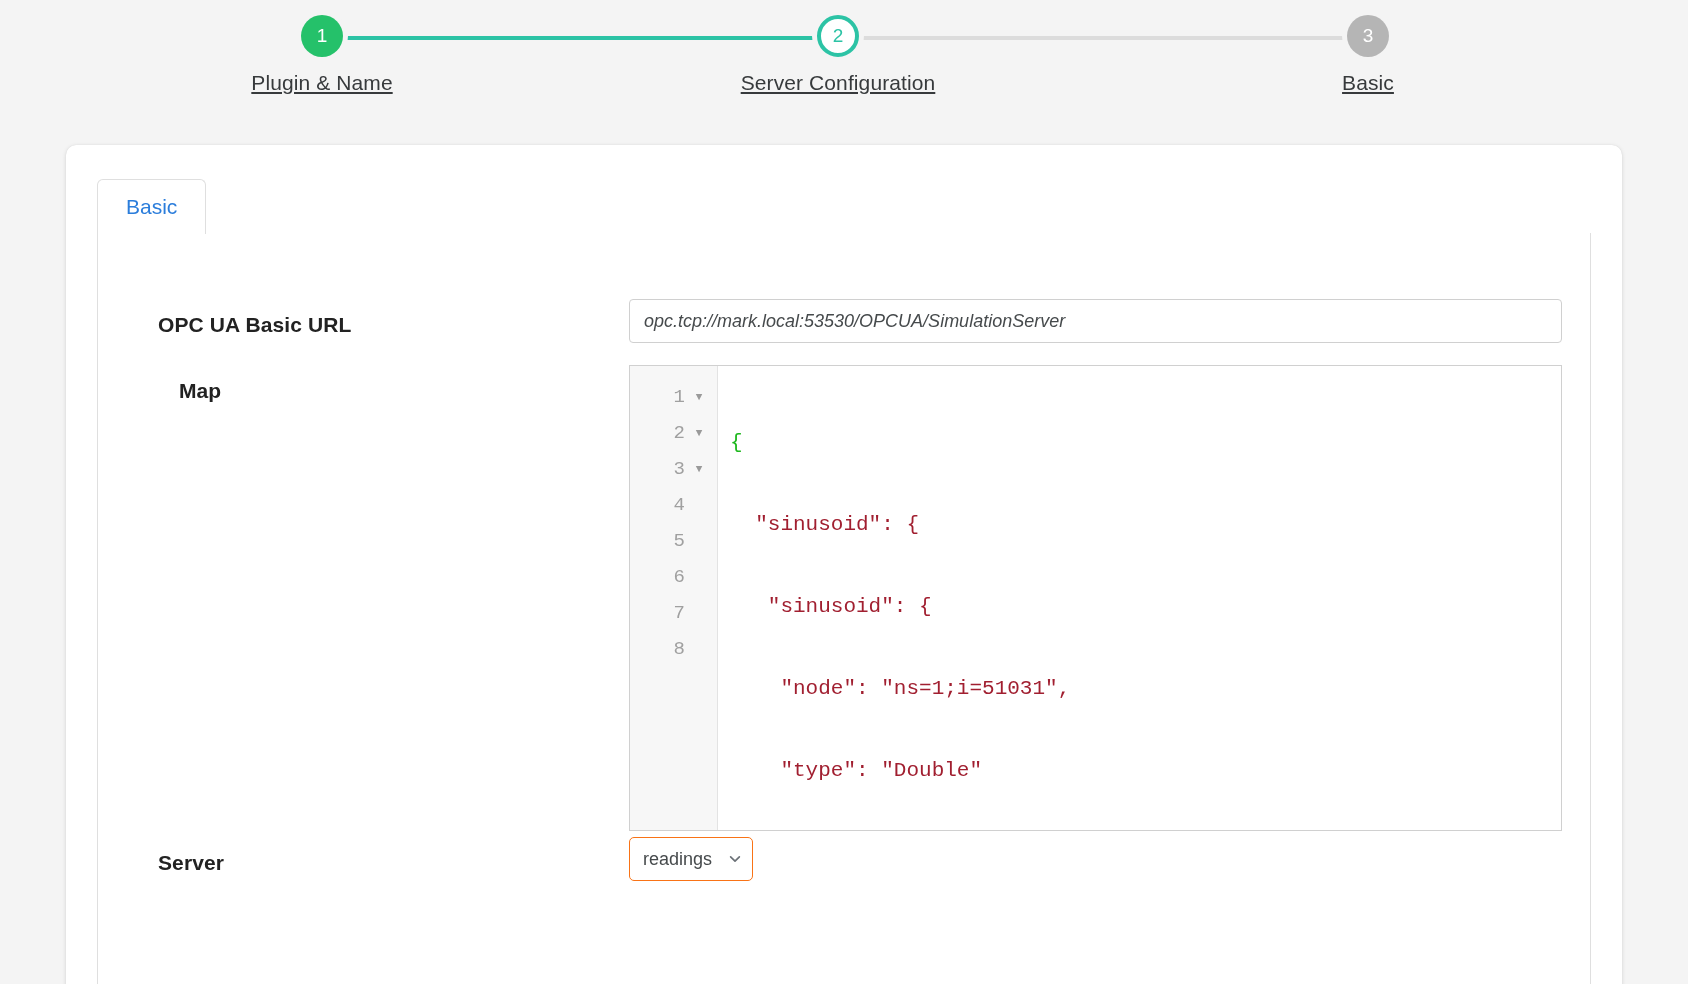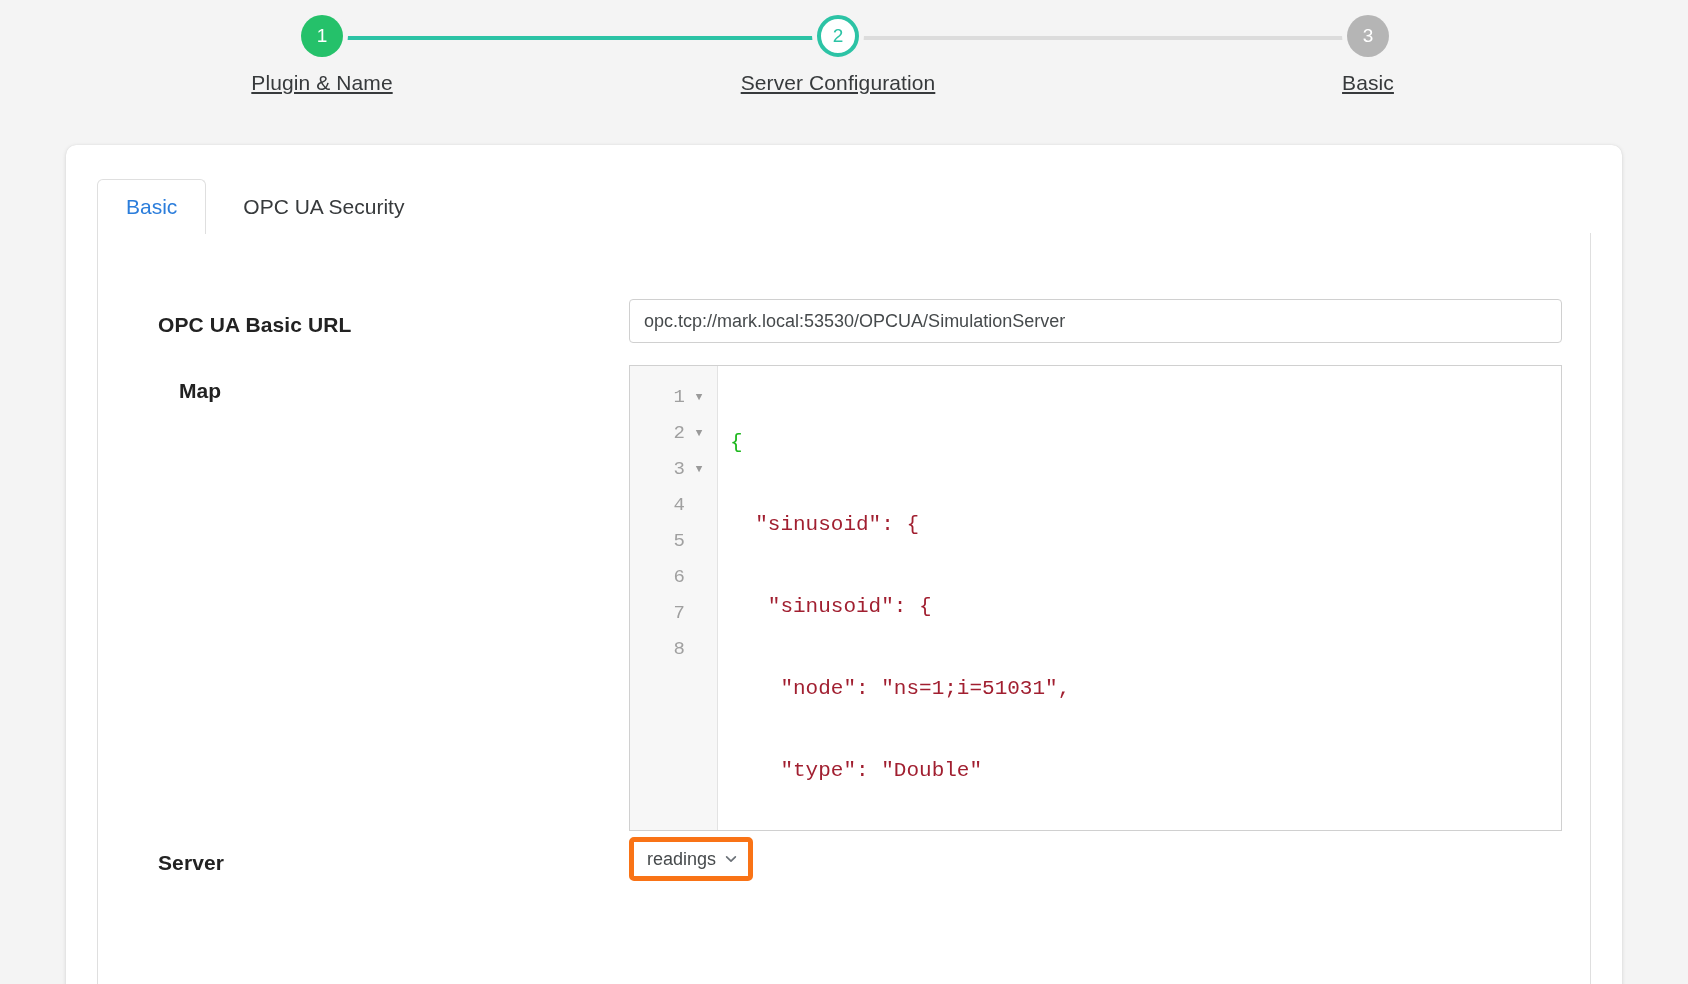--- a/index.html
+++ b/index.html
@@ -162,20 +162,21 @@
     width: 933px;
     height: 44px;
     border: 1px solid #d0d0d0;
     border-radius: 4px;
     background: #ffffff;
     font-family: "Liberation Sans", sans-serif;
     font-size: 18px;
     color: #464a4c;
     padding: 0 14px;
     outline: none;
+    font-style: italic;
   }
 
   
   .row-map .row-label { top: 146px; margin-left: 21px; }
   .editor {
     position: absolute;
     left: 531px;
     top: 132px;
     width: 933px;
     height: 466px;
@@ -232,21 +233,21 @@
   .select-wrap {
     position: absolute;
     left: 531px;
     top: 604px;
     width: 124px;
     height: 44px;
   }
   .select-box {
     width: 100%;
     height: 100%;
-    border: 5px solid #f97316;
+    border: 1px solid #f97316;
     border-radius: 5px;
     background: #ffffff;
     display: flex;
     align-items: center;
     padding: 0 10px 0 13px;
     font-size: 18px;
     color: #464a4c;
     cursor: pointer;
     justify-content: space-between;
   }
@@ -285,21 +286,20 @@
     <div class="step-label">Basic</div>
   </div>
 </div>
 
 <div class="card">
 
   <div class="tab-strip"></div>
 
   <div class="tabs">
     <div class="tab active">Basic</div>
-    <div class="tab">OPC UA Security</div>
   </div>
 
   <div class="panel">
 
     <div class="row row-url">
       <div class="row-label">OPC UA Basic URL</div>
       <input class="url-input" type="text" value="opc.tcp://mark.local:53530/OPCUA/SimulationServer" style="">
     </div>
 
     <div class="row row-map">

